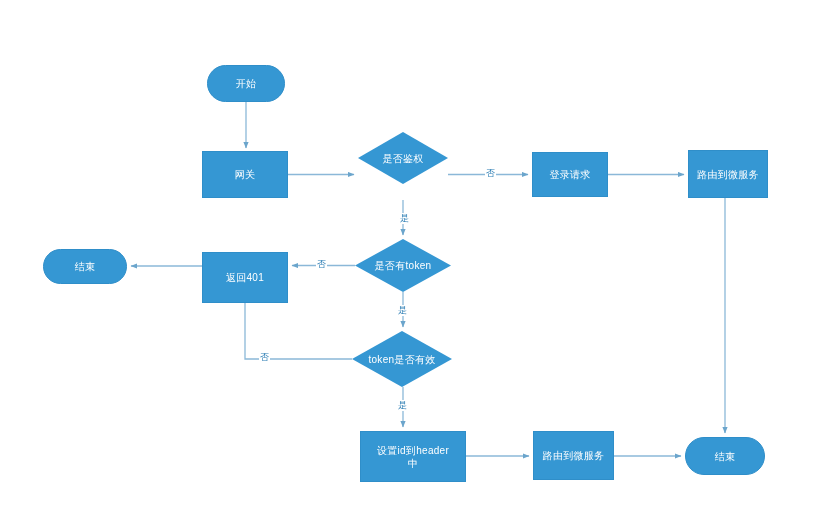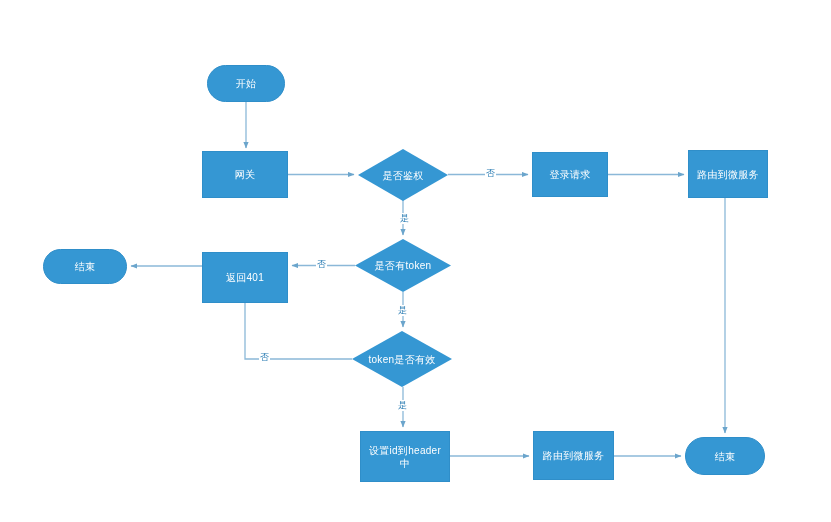--- a/index.html
+++ b/index.html
@@ -120,21 +120,21 @@
   </svg>
 
   <div class="node oval" style="left:207px;top:65px;width:78px;height:37px;">
     <span class="nlabel">开始</span>
   </div>
 
   <div class="node rect" style="left:202px;top:151px;width:86px;height:47px;align-items:center;">
     <span class="nlabel">网关</span>
   </div>
 
-  <div class="node diamond" style="left:358px;top:149px;width:90px;height:52px;">
+  <div class="node diamond" style="left:358px;top:132px;width:90px;height:52px;">
     <svg class="dshape" viewBox="0 0 90 52" preserveAspectRatio="none">
       <polygon points="45,0 90,26 45,52 0,26" fill="#3597d3"></polygon>
     </svg>
     <span class="dlabel">是否鉴权</span>
   </div>
 
   <div class="node rect" style="left:532px;top:152px;width:76px;height:45px;">
     <span class="nlabel">登录请求</span>
   </div>
 
@@ -157,21 +157,21 @@
     <span class="dlabel">是否有token</span>
   </div>
 
   <div class="node diamond" style="left:352px;top:331px;width:100px;height:56px;">
     <svg class="dshape" viewBox="0 0 100 56" preserveAspectRatio="none">
       <polygon points="50,0 100,28 50,56 0,28" fill="#3597d3"></polygon>
     </svg>
     <span class="dlabel">token是否有效</span>
   </div>
 
-  <div class="node rect" style="left:360px;top:431px;width:90px;height:51px;">
+  <div class="node rect" style="left:360px;top:431px;width:106px;height:51px;">
     <span class="nlabel">设置id到header
 中</span>
   </div>
 
   <div class="node rect" style="left:533px;top:431px;width:81px;height:49px;">
     <span class="nlabel">路由到微服务</span>
   </div>
 
   <div class="node oval" style="left:685px;top:437px;width:80px;height:38px;">
     <span class="nlabel">结束</span>

